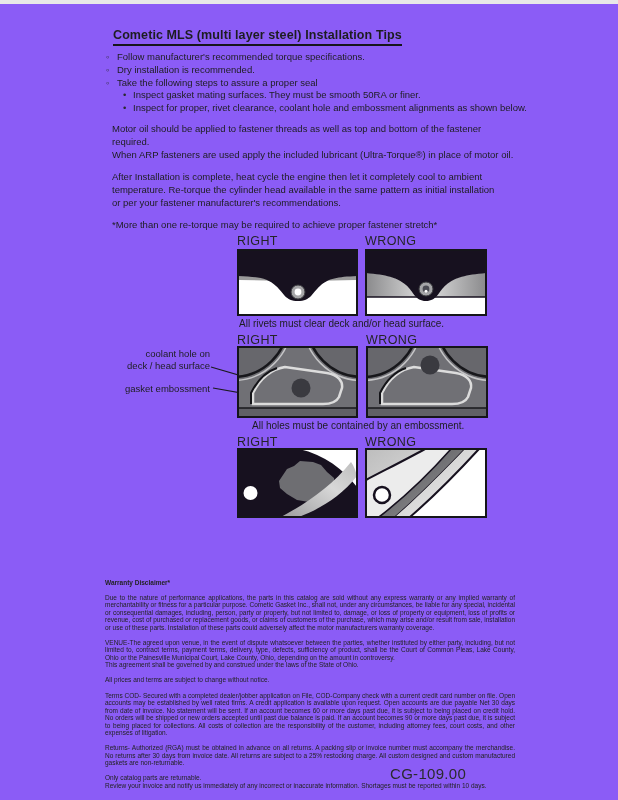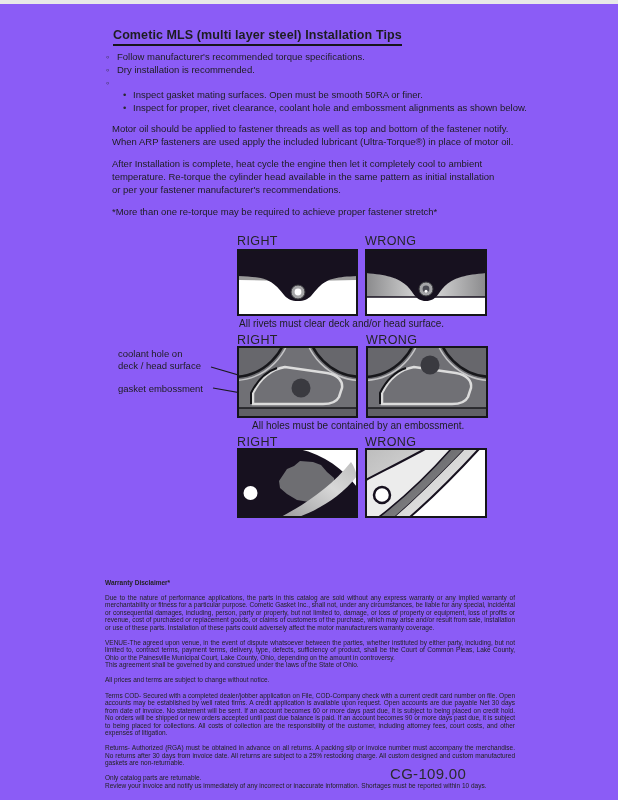--- a/index.html
+++ b/index.html
@@ -25,21 +25,21 @@
   .sub .b-marker{width:6px;}
 
   
   .diesel{left:112px;top:118px;width:404px;font-size:9.5px;line-height:13px;}
   .diesel-h{font-size:11px;font-weight:bold;margin:0 0 6px 0;}
   .diesel p{margin:0 0 9px 0;}
 
   
   .fig-label{font-size:12.5px;letter-spacing:.4px;color:#242428;}
   .fig-caption{font-size:10px;line-height:11.5px;color:#1d1d20;}
-  .callout{font-size:9.5px;line-height:11.5px;color:#1d1d20;}
+  .callout{font-size:9.5px;line-height:11.5px;text-align:right;color:#1d1d20;}
   svg{display:block;}
 
   
   .legal{left:105px;top:575px;width:410px;font-size:6.5px;line-height:7.55px;color:#222;}
   .legal-h{font-weight:bold;margin:0 0 7px 0;}
   .legal p{margin:0 0 7.5px 0;text-align:justify;}
 
   .footer-code{left:390px;top:761px;font-size:15px;letter-spacing:.3px;color:#2a2a2e;}
 </style>
 </head>
@@ -53,33 +53,34 @@
     <div class="b-row">
       <span class="b-marker">◦</span>
       <span>Follow manufacturer's recommended torque specifications.</span>
     </div>
     <div class="b-row">
       <span class="b-marker">◦</span>
       <span>Dry installation is recommended.</span>
     </div>
     <div class="b-row">
       <span class="b-marker">◦</span>
+      <span>Take the following steps to assure a proper seal</span>
     </div>
     <div class="b-row sub">
       <span class="b-marker">•</span>
-      <span>Inspect gasket mating surfaces.  Open must be smooth 50RA or finer.</span>
+      <span>Inspect gasket mating surfaces.  They must be smooth 50RA or finer.</span>
     </div>
     <div class="b-row sub">
       <span class="b-marker">•</span>
       <span>Inspect for proper, rivet clearance, coolant hole and embossment alignments as shown below.</span>
     </div>
   </div>
 
   <div class="abs diesel">
-    <p class="pre">Motor oil should be applied to fastener threads as well as top and bottom of the fastener notify.
+    <p class="pre">Motor oil should be applied to fastener threads as well as top and bottom of the fastener required.
 When ARP fasteners are used apply the included lubricant (Ultra-Torque®) in place of motor oil.</p>
     <p class="pre">After Installation is complete, heat cycle the engine then let it completely cool to ambient
 temperature. Re-torque the cylinder head available in the same pattern as initial installation
 or per your fastener manufacturer's recommendations.</p>
     <p>*More than one re-torque may be required to achieve proper fastener stretch*</p>
   </div>
 
   <div class="abs fig-label" style="left:237px;top:230px;width:121px">RIGHT</div>
   <div class="abs fig-label" style="left:365px;top:230px;width:122px">WRONG</div>
 

